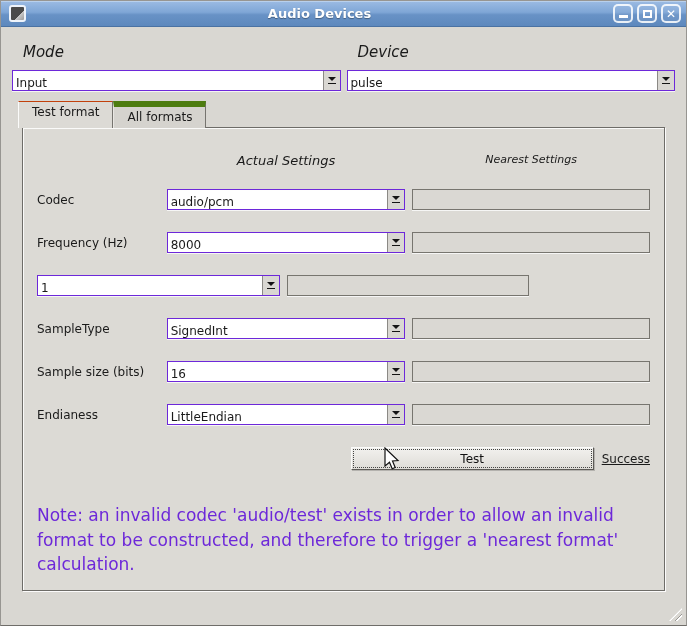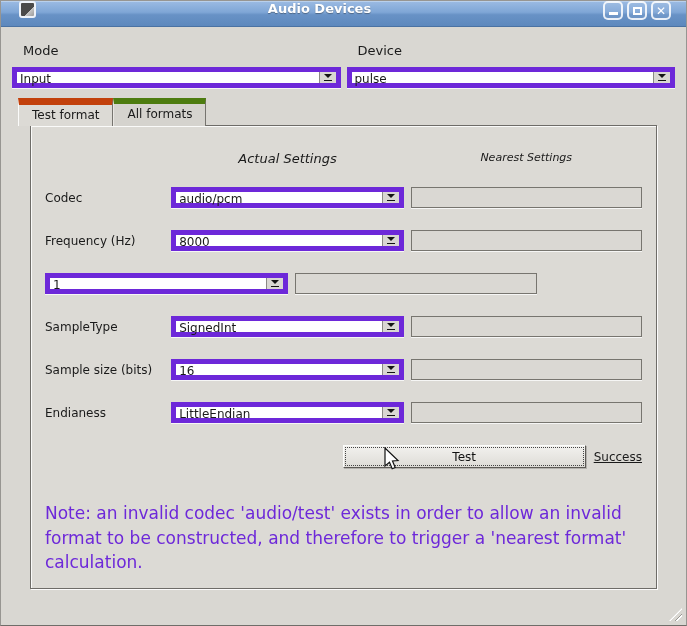--- a/index.html
+++ b/index.html
@@ -13,22 +13,22 @@
     border-bottom-color: #6f6d69;
     overflow: hidden;
   }
 
   
   .titlebar {
     height: 26px;
     background: linear-gradient(#9cbbe3 0%, #7fa6d6 45%, #6892c6 55%, #5d88bd 100%);
     border-bottom: 1px solid #4a72a3;
     box-shadow: inset 0 1px 0 #b9d0ec;
-    display: flex; align-items: flex-start;
-    padding: 0 15px;
+    display: flex; align-items: center;
+    padding: 0 5px;
   }
   .titlebar-title {
     flex: 1; text-align: center;
     font-weight: bold; font-size: 13px; color: #ffffff;
     text-shadow: 0 1px 1px rgba(0,0,0,0.35);
   }
   .win-icon {
     width: 17px; height: 17px; margin-left: 3px;
     border: 2px solid #eef3fa; border-radius: 3px;
     background: linear-gradient(135deg, #4a4a4a 0%, #4a4a4a 62%, #c9c9c9 63%, #9b9b9b 100%);
@@ -43,29 +43,29 @@
   }
   .glyph-min { width: 9px; height: 3px; background: #ffffff; margin-top: 6px; }
   .glyph-max { width: 9px; height: 8px; border: 2px solid #ffffff; }
   .glyph-close { color: #ffffff; font-weight: bold; font-size: 12px; line-height: 1; }
 
   
   .body { padding: 9px 11px 0 11px; }
 
   .top-row { display: flex; gap: 6px; margin-top: 7px; }
   .top-col { flex: 1; }
-  .field-label { display: block; margin: 0 0 9px 11px; font-size: 13px; }
+  .field-label { display: block; margin: 0 0 9px 11px; font-size: 15px; font-style: italic; }
   .top-col .field-label { margin-left: 11px; }
 
   
   .combo {
     height: 21px; background: #ffffff;
-    border: 5px solid #6d28d9;
+    border: 1px solid #6d28d9;
     box-shadow: 0 1px 0 rgba(255,255,255,0.75);
-    display: flex; align-items: flex-start;
+    display: flex; align-items: flex-end;
     cursor: default;
   }
   .combo-value { flex: 1; padding: 0 3px; font-size: 12px; white-space: nowrap; overflow: hidden; }
   .combo-arrow {
     width: 17px; height: 100%;
     background: #d9d7d2;
     border-left: 1px solid #8b8985;
     display: flex; flex-direction: column; align-items: center; justify-content: center;
   }
   .combo-arrow .tri {
@@ -80,28 +80,28 @@
   .tab {
     padding: 3px 13px 4px 13px; font-size: 12px;
     background: #d5d3ce;
     border-right: 1px solid #76746f;
     border-top: 6px solid #4d7c0f;
     border-left: 1px solid #e9e7e3;
     margin-bottom: -1px;
   }
   .tab.active {
     background: #dcdad5;
-    border-top: 7px solid #c2410c;
+    border-top: 1px solid #c2410c;
     border-left: 1px solid #fbfbfa;
   }
 
   
   .pane {
     position: relative; z-index: 1;
-    margin: 0 18px; height: 464px;
+    margin: 0 10px; height: 464px;
     background: #dcdad5;
     border: 1px solid #6e6c68;
     box-shadow: inset 1px 1px 0 rgba(255,255,255,0.85), 1px 1px 0 rgba(255,255,255,0.9);
     padding: 12px 14px 0 14px;
     overflow: hidden;
   }
 
   .headers { display: flex; margin-top: 13px; }
   .hdr-spacer { width: 132px; }
   .hdr-actual { width: 243px; text-align: center; font-style: italic; font-size: 13px; }

